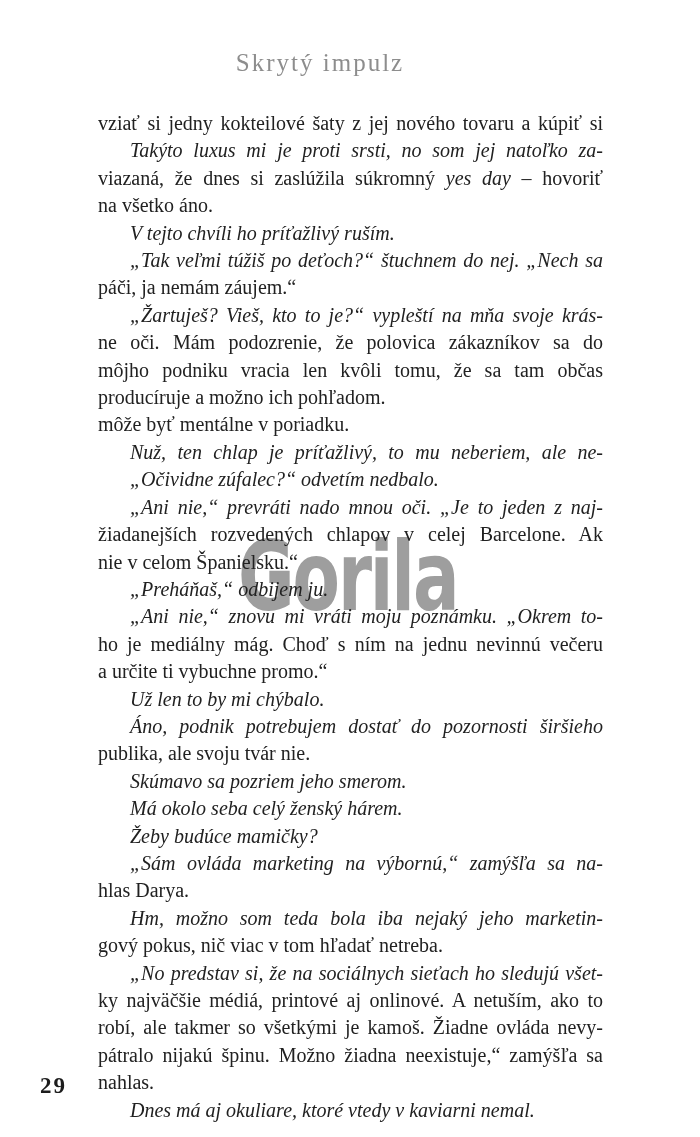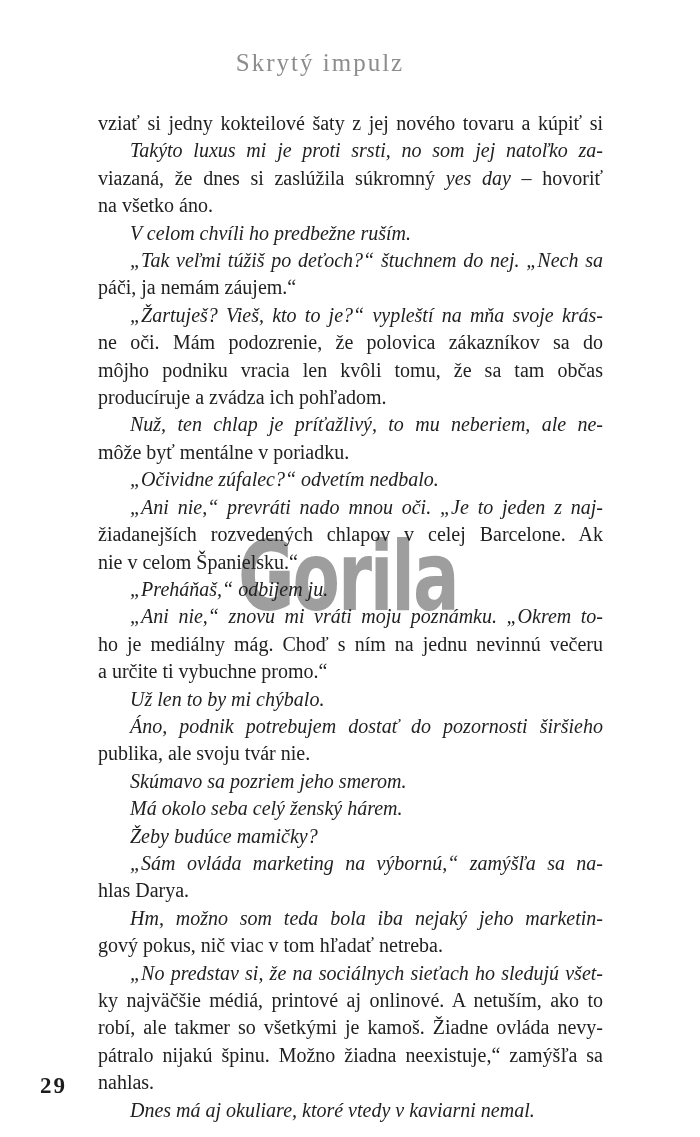--- a/index.html
+++ b/index.html
@@ -94,35 +94,35 @@
   <main class="text-block">
       <div class="para">
         <div class="line just">vziať si jedny kokteilové šaty z jej nového tovaru a kúpiť si</div>
       </div>
       <div class="para">
         <div class="line just first">Takýto luxus mi je proti srsti, no som jej natoľko za-</div>
         <div class="line just">viazaná, že dnes si zaslúžila súkromný <em>yes day</em> – hovoriť</div>
         <div class="line">na všetko áno.</div>
       </div>
       <div class="para">
-        <div class="line first">V celom chvíli ho predbežne ruším.</div>
+        <div class="line first">V tejto chvíli ho príťažlivý ruším.</div>
       </div>
       <div class="para">
         <div class="line just first">„Tak veľmi túžiš po deťoch?“ štuchnem do nej. „Nech sa</div>
         <div class="line">páči, ja nemám záujem.“</div>
       </div>
       <div class="para">
         <div class="line just first">„Žartuješ? Vieš, kto to je?“ vypleští na mňa svoje krás-</div>
         <div class="line just">ne oči. Mám podozrenie, že polovica zákazníkov sa do</div>
         <div class="line just">môjho podniku vracia len kvôli tomu, že sa tam občas</div>
-        <div class="line">producíruje a zvádza ich pohľadom.</div>
+        <div class="line">producíruje a možno ich pohľadom.</div>
       </div>
       <div class="para">
+        <div class="line">môže byť mentálne v poriadku.</div>
         <div class="line just first">Nuž, ten chlap je príťažlivý, to mu neberiem, ale ne-</div>
-        <div class="line">môže byť mentálne v poriadku.</div>
       </div>
       <div class="para">
         <div class="line first">„Očividne zúfalec?“ odvetím nedbalo.</div>
       </div>
       <div class="para">
         <div class="line just first">„Ani nie,“ prevráti nado mnou oči. „Je to jeden z naj-</div>
         <div class="line just">žiadanejších rozvedených chlapov v celej Barcelone. Ak</div>
         <div class="line">nie v celom Španielsku.“</div>
       </div>
       <div class="para">

